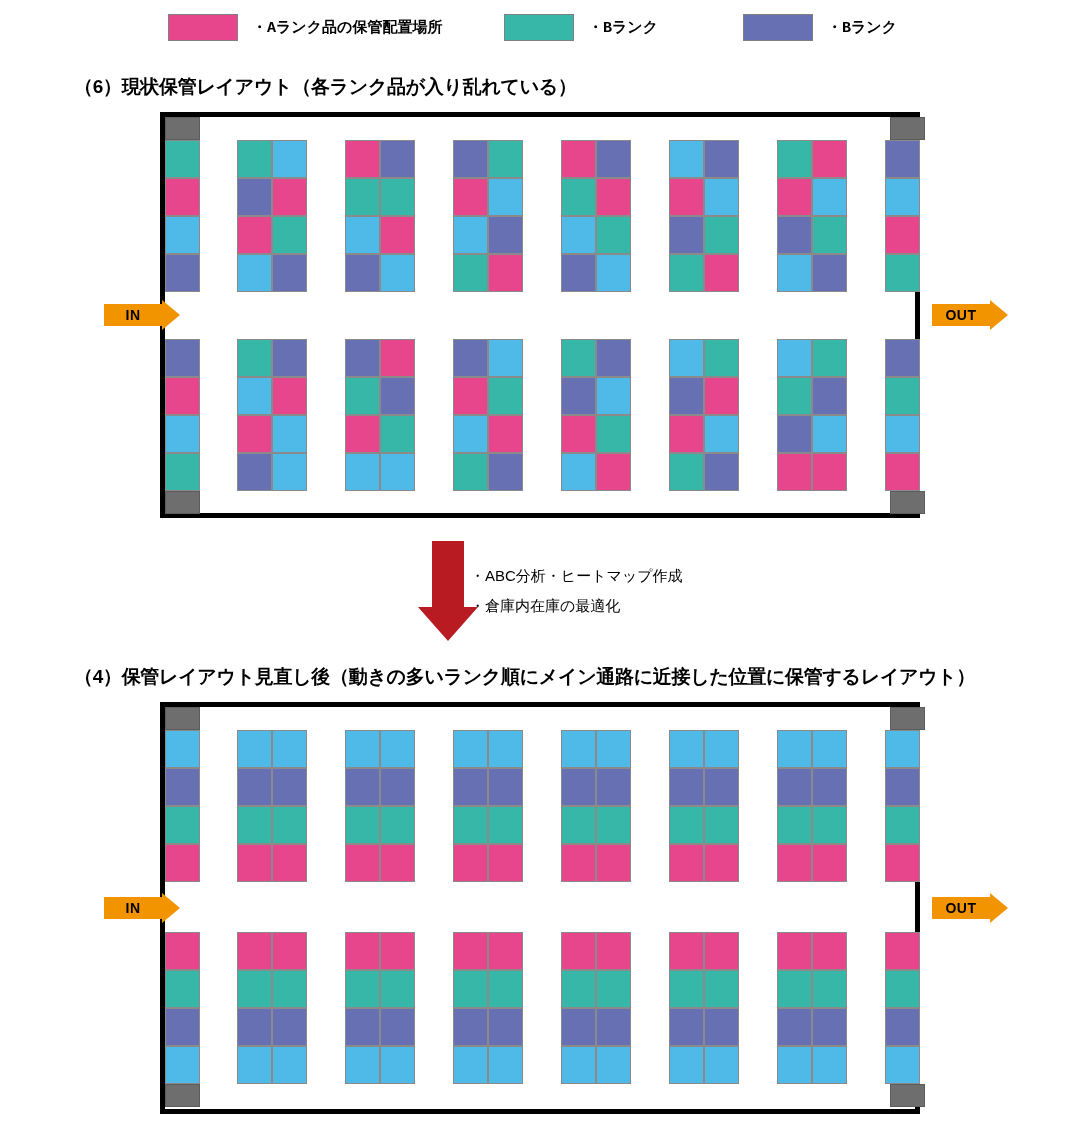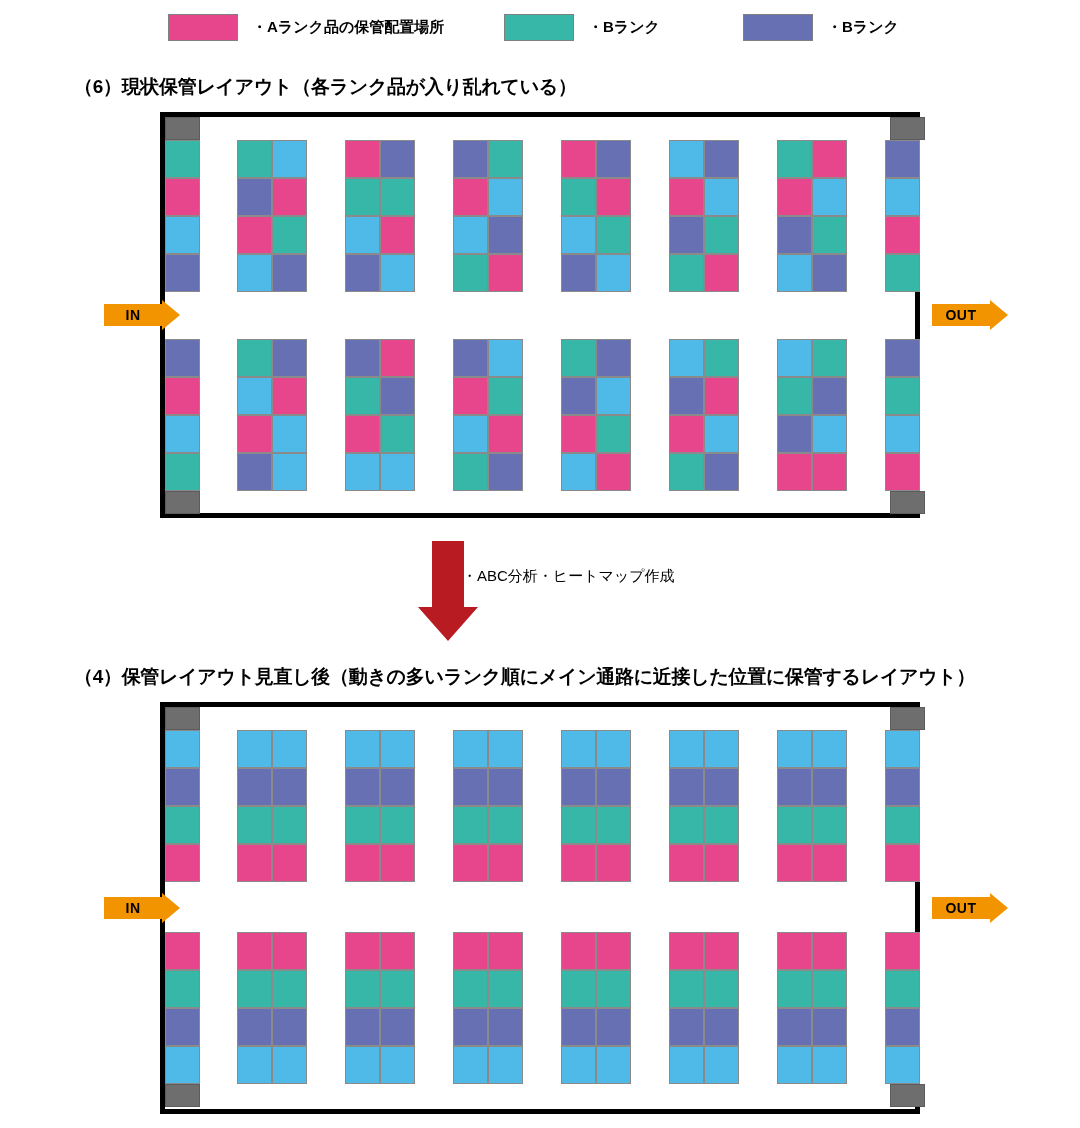--- a/index.html
+++ b/index.html
@@ -22,20 +22,21 @@
     width:70px; height:27px;
     border:1px solid #808080;
     box-sizing:border-box;
   }
   .legend-label{
     margin-left:14px;
     font-size:15px;
     font-weight:700;
     letter-spacing:0px;
     white-space:nowrap;
+    font-family:Liberation Mono, monospace;
   }
   #lg0{left:0px;}
   #lg1{left:336px;}
   #lg2{left:575px;}
 
   
   .section-title{
     position:absolute;
     left:74px;
     font-size:19px;
@@ -134,21 +135,21 @@
     border-top:34px solid #B81C22;
   }
   .notes{
     position:absolute;
     left:462px; top:561px;
     font-size:15px;
     line-height:30px;
     font-weight:400;
     white-space:nowrap;
   }
-  .note-line{ display:block; }
+  .note-line{ display:block;margin-left:8px; }
 </style>
 </head>
 <body>
 
 <div class="legend">
   <div class="legend-item" id="lg0">
     <div class="legend-swatch" style="background:#E8468C"></div>
     <div class="legend-label">・Aランク品の保管配置場所</div>
   </div>
   <div class="legend-item" id="lg1">
@@ -452,20 +453,21 @@
   <div class="io-body">OUT</div>
   <div class="io-head"></div>
 </div>
 
 <div class="down-arrow">
   <div class="down-shaft"></div>
   <div class="down-head"></div>
 </div>
 <div class="notes">
   <span class="note-line">・ABC分析・ヒートマップ作成</span>
+  <span class="note-line">・倉庫内在庫の最適化</span>
 </div>
 
 <div class="section-title" id="title2">（4）保管レイアウト見直し後（動きの多いランク順にメイン通路に近接した位置に保管するレイアウト）</div>
 
 <div class="warehouse" id="wh2">
   <div class="wh-inner" id="wh2-inner">
       <div class="pillar" style="left: 0px; top: 0px;"></div>
       <div class="pillar" style="left: 725px; top: 0px;"></div>
       <div class="pillar" style="left: 0px; top: 377px;"></div>
       <div class="pillar" style="left: 725px; top: 377px;"></div>

